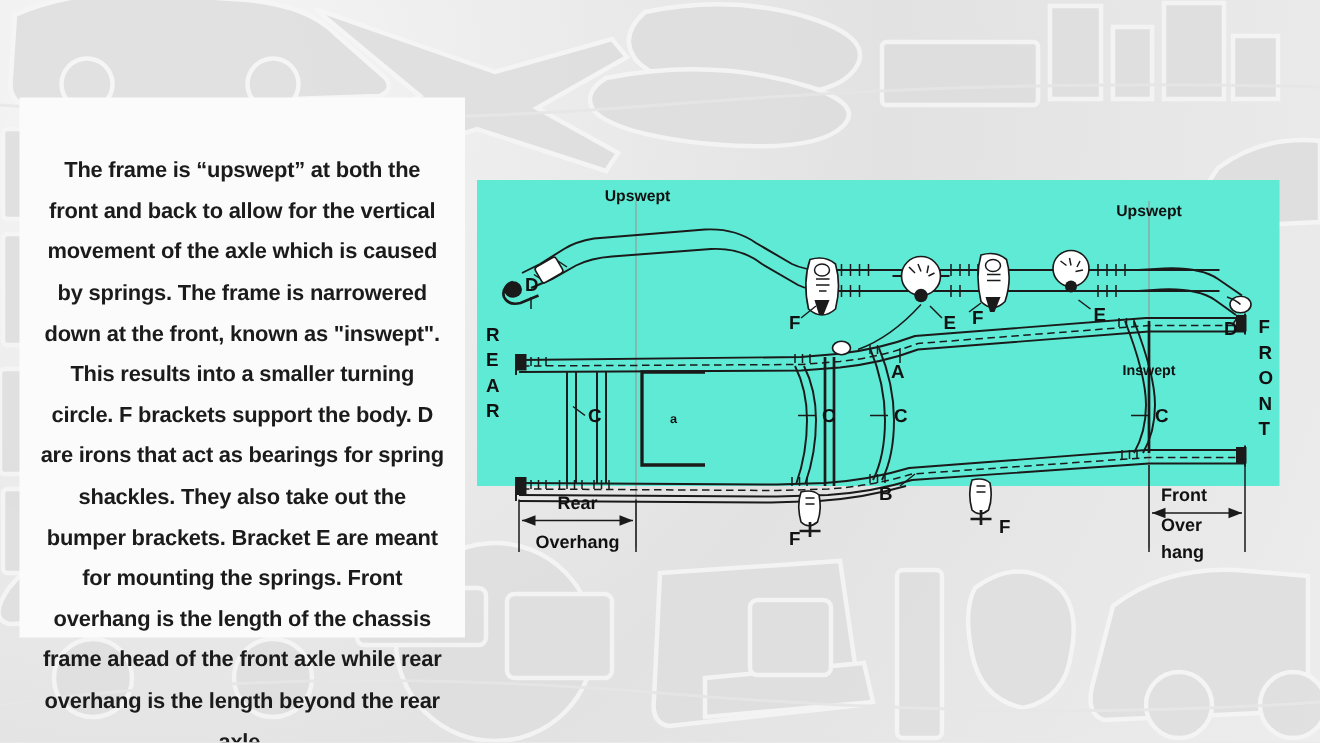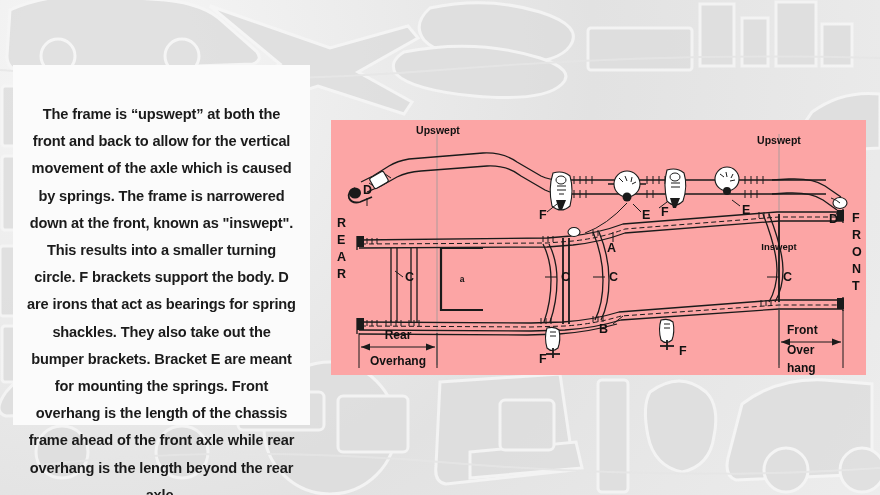--- a/index.html
+++ b/index.html
@@ -65,25 +65,25 @@
     font-size: 14.6px;
     line-height: 27.2px;
     color: #1b1b1b;
     letter-spacing: -0.15px;
     font-family: "Liberation Sans", sans-serif;
   }
 
   
   #diagram-card {
     position: absolute;
-    left: 331px;
+    left: 318px;
     top: 120px;
     width: 535px;
-    height: 255px;
-    background: #fca5a5;
+    height: 204px;
+    background: #5eead4;
   }
   #diagram-card svg { display: block; }
 
   .dlabel {
     font-family: "Liberation Sans", sans-serif;
     font-weight: bold;
     fill: #111;
   }
   .lbl-head { font-size: 10.5px; }
   .lbl-mark { font-size: 12.5px; }

